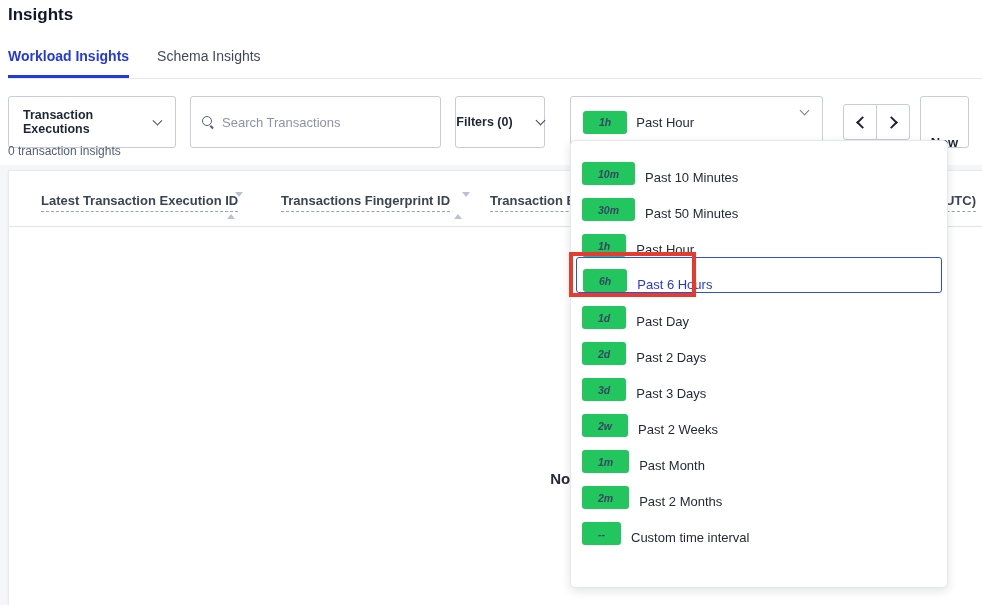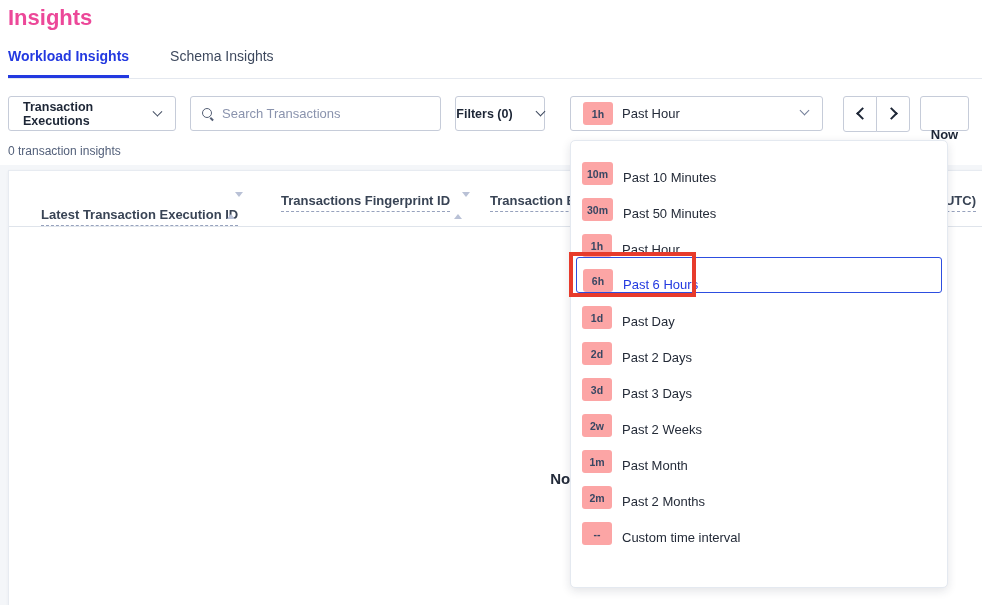--- a/index.html
+++ b/index.html
@@ -8,30 +8,30 @@
     position: relative;
     font-family: "Liberation Sans", sans-serif;
     background: #ffffff;
     overflow: hidden;
     color: #242b3a;
   }
 
   
   .page-title {
     position: absolute; left: 8px; top: 5px;
-    font-size: 22px; font-weight: bold; color: #ec4899;
-  }
-  .tabs { position: absolute; left: 8px; top: 48px; display: flex; gap: 41px; z-index: 2; }
+    font-size: 17px; font-weight: bold; color: #0f172a;
+  }
+  .tabs { position: absolute; left: 8px; top: 48px; display: flex; gap: 28px; z-index: 2; }
   .tab { font-size: 14px; padding-bottom: 11px; cursor: pointer; color: #3e495e; }
   .tab.active { color: #2339e0; font-weight: bold; border-bottom: 3px solid #2339e0; }
   .tabs-divider { position: absolute; left: 8px; right: 0; top: 78px; border-bottom: 1px solid #e4e8ef; }
 
   
   .ctl {
-    position: absolute; top: 96px; height: 35px;
+    position: absolute; top: 96px; height: 52px;
     background: #fff; border: 1px solid #c6ccd9; border-radius: 3px;
     display: flex; align-items: center;
   }
   .btn-type { left: 8px; width: 168px; justify-content: space-between; padding: 0 14px; cursor: pointer; }
   .btn-type .lbl { font-size: 12.5px; font-weight: bold; color: #1d2636; }
   .search-box { left: 190px; width: 251px; padding: 0 10px; }
   .search-box input {
     border: none; outline: none; flex: 1; font-size: 13px;
     font-family: "Liberation Sans", sans-serif; color: #242b3a; background: transparent;
   }
@@ -48,23 +48,23 @@
     border-bottom: 1.8px solid #3e495e; }
   .chev.down { transform: rotate(45deg); margin-top: -4px; }
   .chev.light { border-color: #737e99; }
   .chev.big { width: 9px; height: 9px; border-width: 2.4px; border-color: #1d2636; }
   .chev.left { transform: rotate(135deg); margin-left: 4px; }
   .chev.right { transform: rotate(-45deg); margin-right: 4px; }
 
   .time-trigger { left: 570px; width: 253px; padding: 0 12px; cursor: pointer; }
   .time-trigger .chev { position: absolute; right: 14px; top: 14px; }
   .badge {
-    min-width: 30px; height: 23px; padding: 0 5px; background: #fca5a5; border-radius: 3px;
+    min-width: 30px; height: 23px; padding: 0 16px; background: #22c55e; border-radius: 3px;
     display: inline-flex; align-items: center; justify-content: center;
-    font-size: 10.5px; font-weight: bold; color: #394763; flex: 0 0 auto;
+    font-size: 10.5px; font-weight: bold; color: #394763; flex: 0 0 auto; font-style: italic;
   }
   .time-trigger .tlabel { font-size: 13px; color: #242b3a; margin-left: 9px; }
 
   .pager { left: 843px; width: 68px; border: none; background: transparent; }
   .pager .pbtn {
     width: 34px; height: 36px; background: #fff; border: 1px solid #c6ccd9;
     display: flex; align-items: center; justify-content: center; cursor: pointer;
   }
   .pager .pbtn:first-child { border-radius: 3px 0 0 3px; }
   .pager .pbtn:last-child { border-radius: 0 3px 3px 0; margin-left: -1px; }
@@ -77,21 +77,21 @@
   .main-bg { position: absolute; left: 0; right: 0; top: 165px; bottom: 0; background: #f4f6f9; }
   .table-card {
     position: absolute; left: 8px; top: 170px; width: 980px; height: 436px;
     background: #fff; border: 1px solid #e7ebf1; border-bottom: none;
     box-shadow: 0 1px 3px rgba(30,40,70,0.05); z-index: 1;
   }
   .th {
     position: absolute; top: 22px; font-size: 13px; font-weight: bold; color: #394455;
     border-bottom: 1px dashed #97a2bd; padding-bottom: 3px; white-space: nowrap; cursor: pointer;
   }
-  .th.c1 { left: 32px; margin-top: 14px; }
+  .th.c1 { left: 32px; }
   .th.c2 { left: 272px; }
   .th.c3 { left: 481px; }
   .th.c4 { right: 11px; }
   .sort { position: absolute; top: 26px; width: 8px; cursor: pointer; }
   .sort.s1 { left: 218px; }
   .sort.s2 { left: 445px; }
   .sort .tri-up { width: 0; height: 0; border-left: 4px solid transparent; border-right: 4px solid transparent;
     border-bottom: 5px solid #b9c1d6; margin-bottom: 2px; }
   .sort .tri-dn { width: 0; height: 0; border-left: 4px solid transparent; border-right: 4px solid transparent;
     border-top: 5px solid #b9c1d6; }

